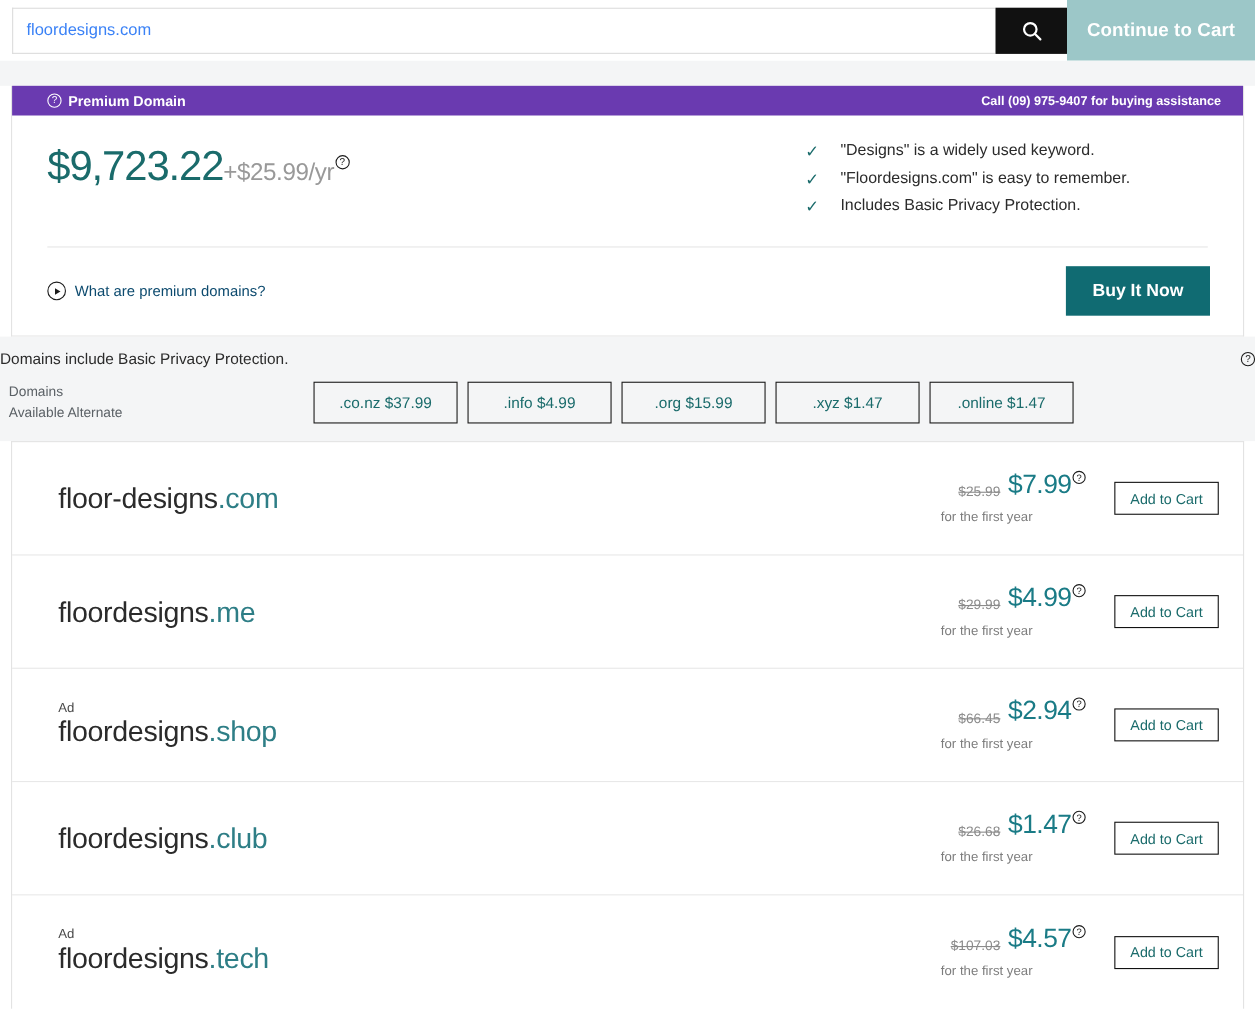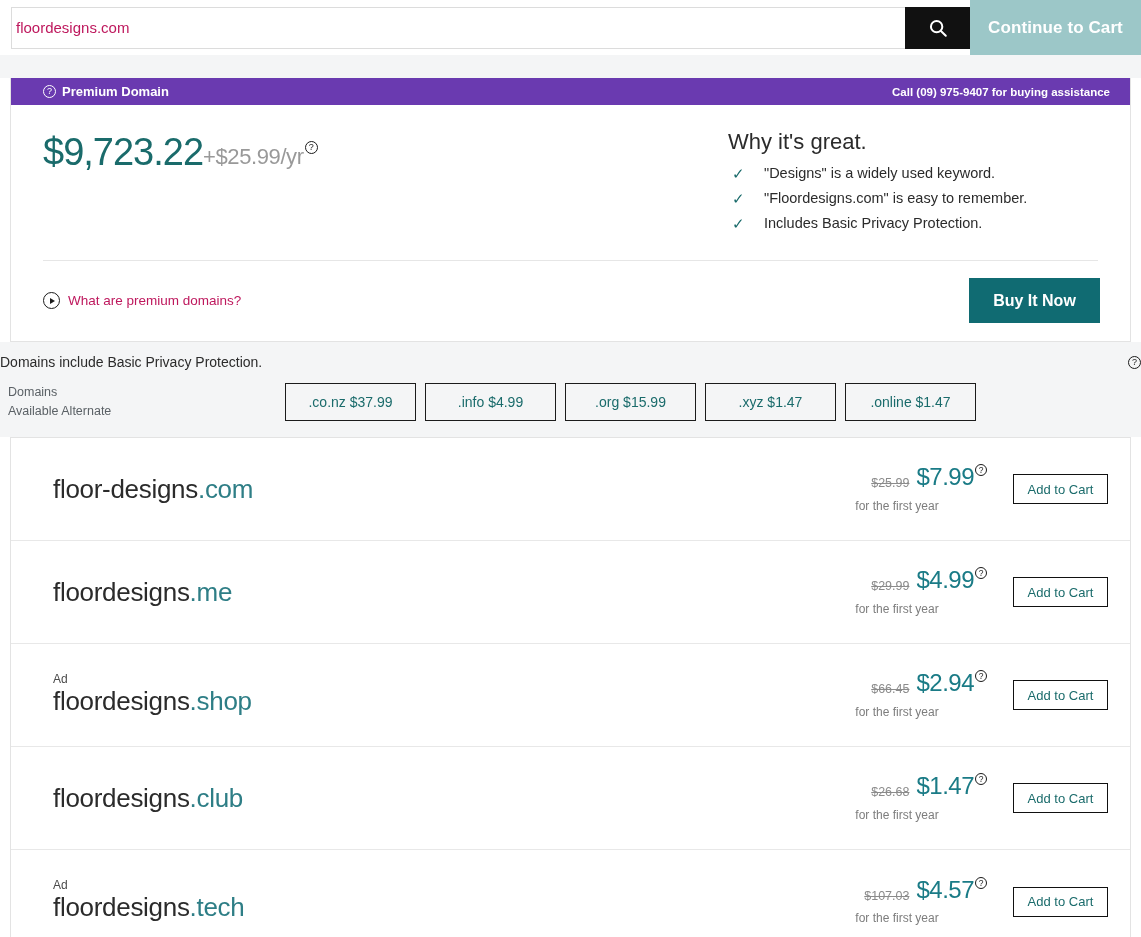--- a/index.html
+++ b/index.html
@@ -28,22 +28,22 @@
     flex: 1;
   }
   .search-input {
     flex: 1;
     height: 42px;
     border: 1px solid #dcdcdc;
     border-right: none;
     background: #ffffff;
     font-family: "Liberation Sans", sans-serif;
     font-size: 15px;
-    color: #be185d;
-    padding: 0 4px;
+    color: #3b82f6;
+    padding: 0 12px;
     outline: none;
   }
   .search-input::placeholder { color: #8a8a8a; }
   .search-btn {
     width: 65px;
     height: 42px;
     background: #111111;
     border: none;
     cursor: pointer;
     display: flex;
@@ -174,21 +174,21 @@
   .premium-foot {
     display: flex;
     align-items: center;
     justify-content: space-between;
     padding: 17px 30px 18px 32px;
   }
   .premium-link {
     display: flex;
     align-items: center;
     gap: 8px;
-    color: #be185d;
+    color: #0c4a6e;
     font-size: 13.5px;
     cursor: pointer;
   }
   .play-icon {
     width: 17px; height: 17px;
     border: 1.5px solid #1b1b1b;
     border-radius: 50%;
     display: inline-flex;
     align-items: center;
     justify-content: center;
@@ -360,21 +360,20 @@
   <div class="premium-body">
     <div class="premium-left">
       <div class="price-row">
         <span class="big-price">$9,723.22</span>
         <span class="renew-price">+$25.99/yr</span>
         <span class="qmark dark renew-q">?</span>
       </div>
     </div>
 
     <div class="premium-right">
-      <div class="why-title">Why it's great.</div>
       <div class="why-item">
         <span class="check">✓</span>
         <span>"Designs" is a widely used keyword.</span>
       </div>
       <div class="why-item">
         <span class="check">✓</span>
         <span>"Floordesigns.com" is easy to remember.</span>
       </div>
       <div class="why-item">
         <span class="check">✓</span>

